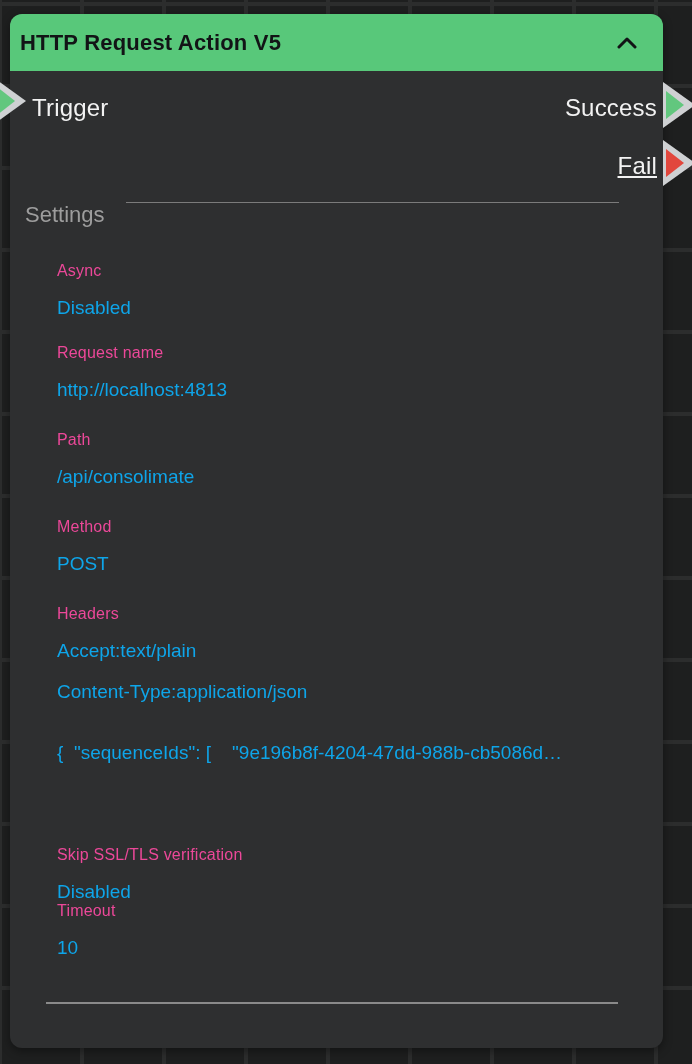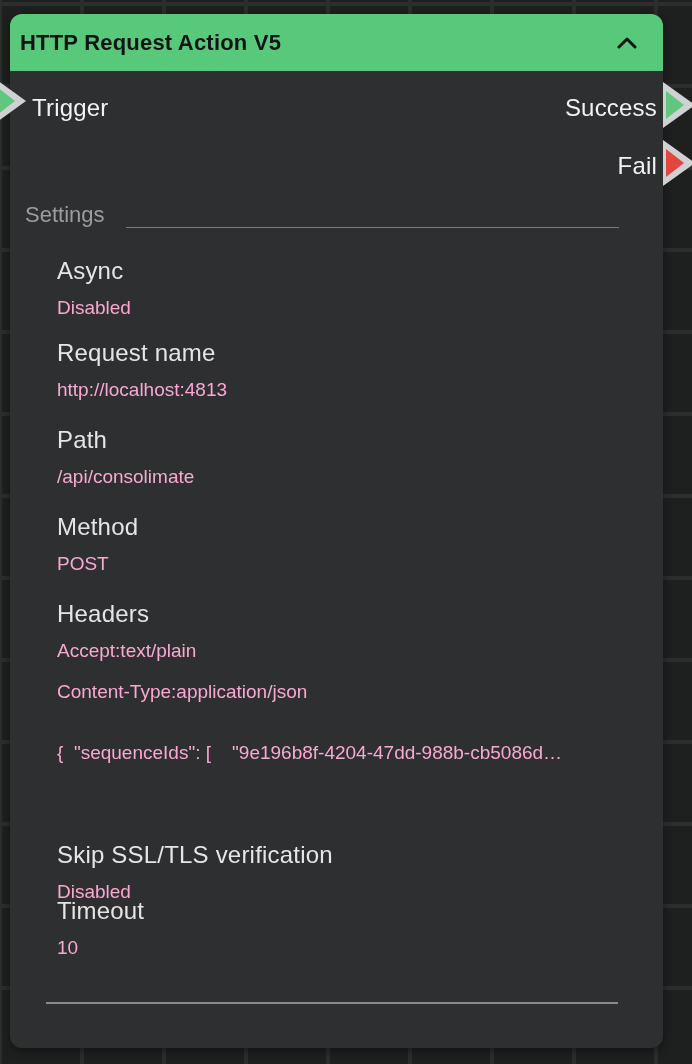--- a/index.html
+++ b/index.html
@@ -51,42 +51,42 @@
     cursor:pointer;
   }
   
   .port-label {
     position:absolute;
     font-size:24px; color:#f2f2f2; line-height:26px;
     letter-spacing:.2px;
   }
   .port-label.in      { left:22px;  top:81px; }
   .port-label.success { right:6px;  top:81px; text-align:center; }
-  .port-label.fail    { right:6px;  top:139px; text-align:right; }
+  .port-label.fail    { right:6px;  top:139px; text-align:right;text-decoration:underline; }
   .port-arrow { position:absolute; width:33px; height:46px; }
   .port-arrow.in      { left:-16px; top:64px; }
   .port-arrow.success { left:653px; top:68px; }
   .port-arrow.fail    { left:653px; top:126px; }
   
   .section-row {
     position:absolute; left:15px; right:44px; top:188px;
-    display:flex; align-items:flex-end;
+    display:flex; align-items:flex-start;
     font-size:22px; color:#9d9d9d; line-height:26px;
   }
   .section-line {
     flex:1; height:1px; margin-left:21px;
     background:#8e8e8e; opacity:.8;
   }
   .field-group { position:absolute; left:47px; right:24px; }
   .field-label {
-    font-size:24px; color:#e5e5e5; line-height:26px;
+    font-size:16px; color:#ec4899; line-height:26px;
     letter-spacing:.2px;
   }
   .field-value {
-    font-size:19px; color:#f9a8d4; line-height:23px;
+    font-size:19px; color:#0ea5e9; line-height:23px;
     margin-top:12px;
     white-space:pre; overflow:hidden;
   }
   .field-value + .field-value { margin-top:18px; }
   .bottom-divider {
     position:absolute; left:36px; top:988px;
     width:572px; height:2px;
     background:#9a9a9a; opacity:.85;
   }
 </style>

